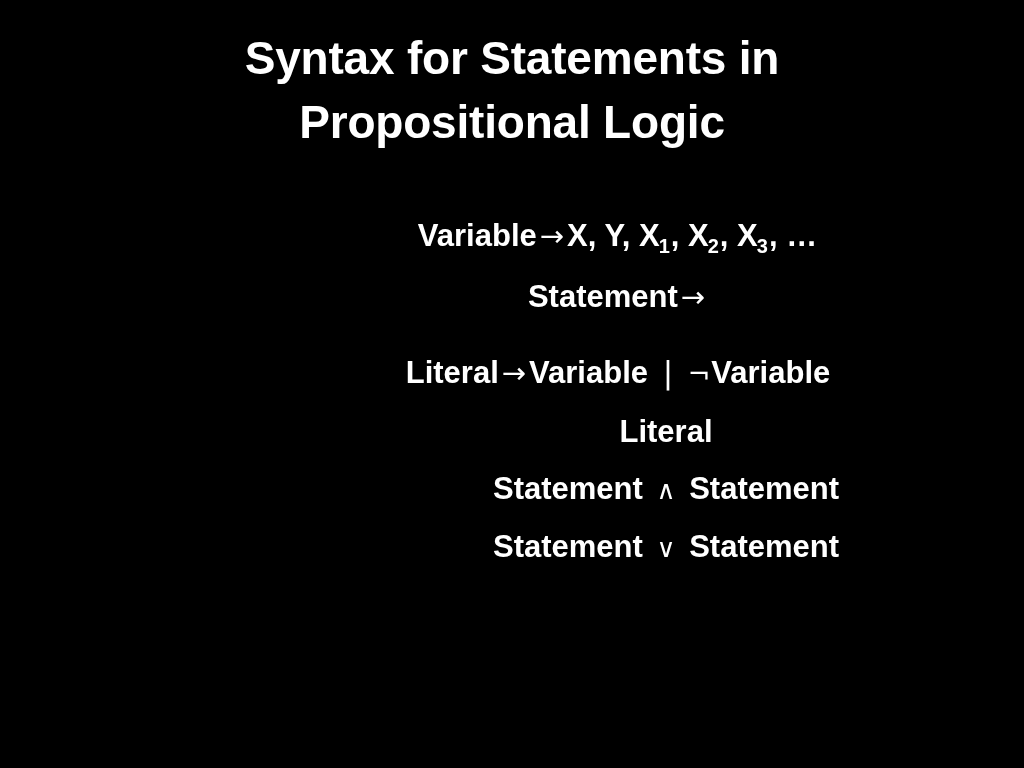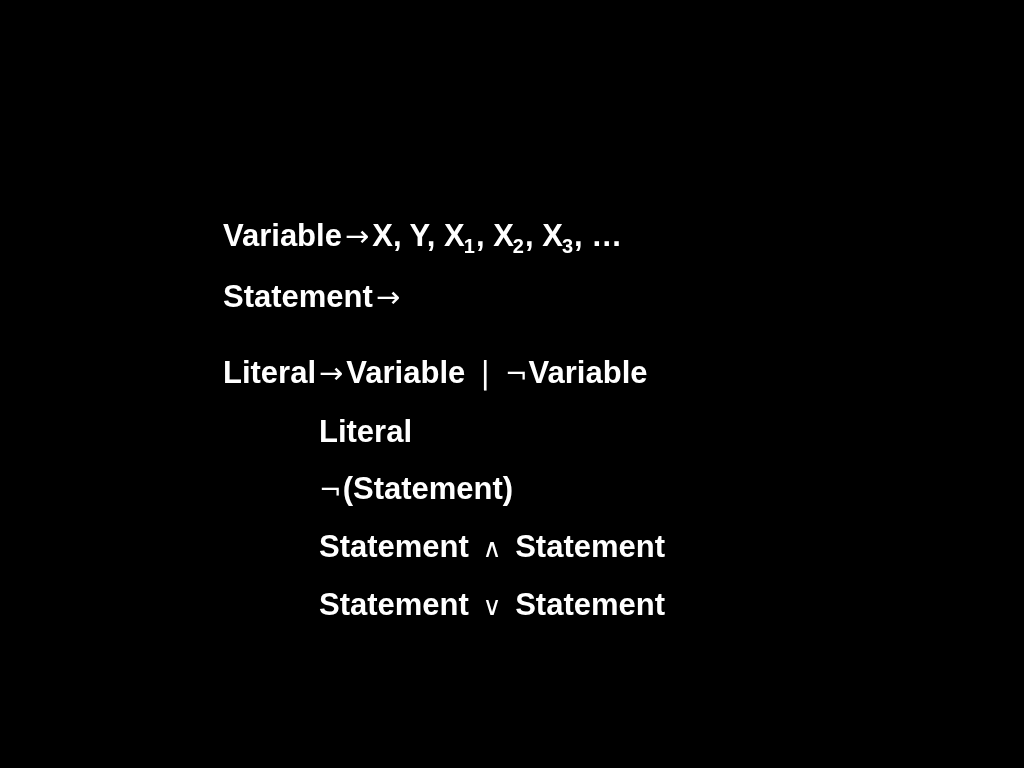--- a/index.html
+++ b/index.html
@@ -42,20 +42,21 @@
     left: 223px;
     width: 790px;
   }
   .rule-line {
     font-size: 31px;
     font-weight: bold;
     line-height: 36px;
     color: #ffffff;
     white-space: nowrap;
     margin-bottom: 39px;
+    text-align: center;
   }
   .rule-line.tight {
     margin-bottom: 22px;
   }
   .rule-line.alt {
     margin-left: 96px;
     margin-bottom: 21px;
   }
   .rule-line.alt.last {
     margin-bottom: 17px;
@@ -85,20 +86,24 @@
   .ellipsis {
     font-weight: bold;
     letter-spacing: 1px;
   }
 </style>
 </head>
 <body>
 
 <div id="slide">
 
+  <div class="title-block">
+    <div class="title-line">Syntax for Statements in</div>
+    <div class="title-line">Propositional Logic</div>
+  </div>
 
   <div class="body-block">
 
     <div class="rule-line tight">
       <span>Variable</span><span class="sym arrow">→</span><span>X</span><span>,</span>
       <span>Y</span><span>,</span>
       <span>X</span><span class="sub">1</span><span>,</span>
       <span>X</span><span class="sub">2</span><span>,</span>
       <span>X</span><span class="sub">3</span><span>,</span>
       <span class="ellipsis">…</span>
@@ -111,23 +116,20 @@
     <div class="rule-line tight">
       <span>Literal</span><span class="sym arrow">→</span><span>Variable</span>
       <span class="sym bar">|</span>
       <span class="sym neg">¬</span><span>Variable</span>
     </div>
 
     <div class="rule-line alt">
       <span>Literal</span>
     </div>
 
-    <div class="rule-line alt">
-      <span class="sym neg">¬</span><span>(Statement)</span>
-    </div>
 
     <div class="rule-line alt">
       <span>Statement</span>
       <span class="sym wedge">∧</span>
       <span>Statement</span>
     </div>
 
     <div class="rule-line alt last">
       <span>Statement</span>
       <span class="sym wedge">∨</span>

